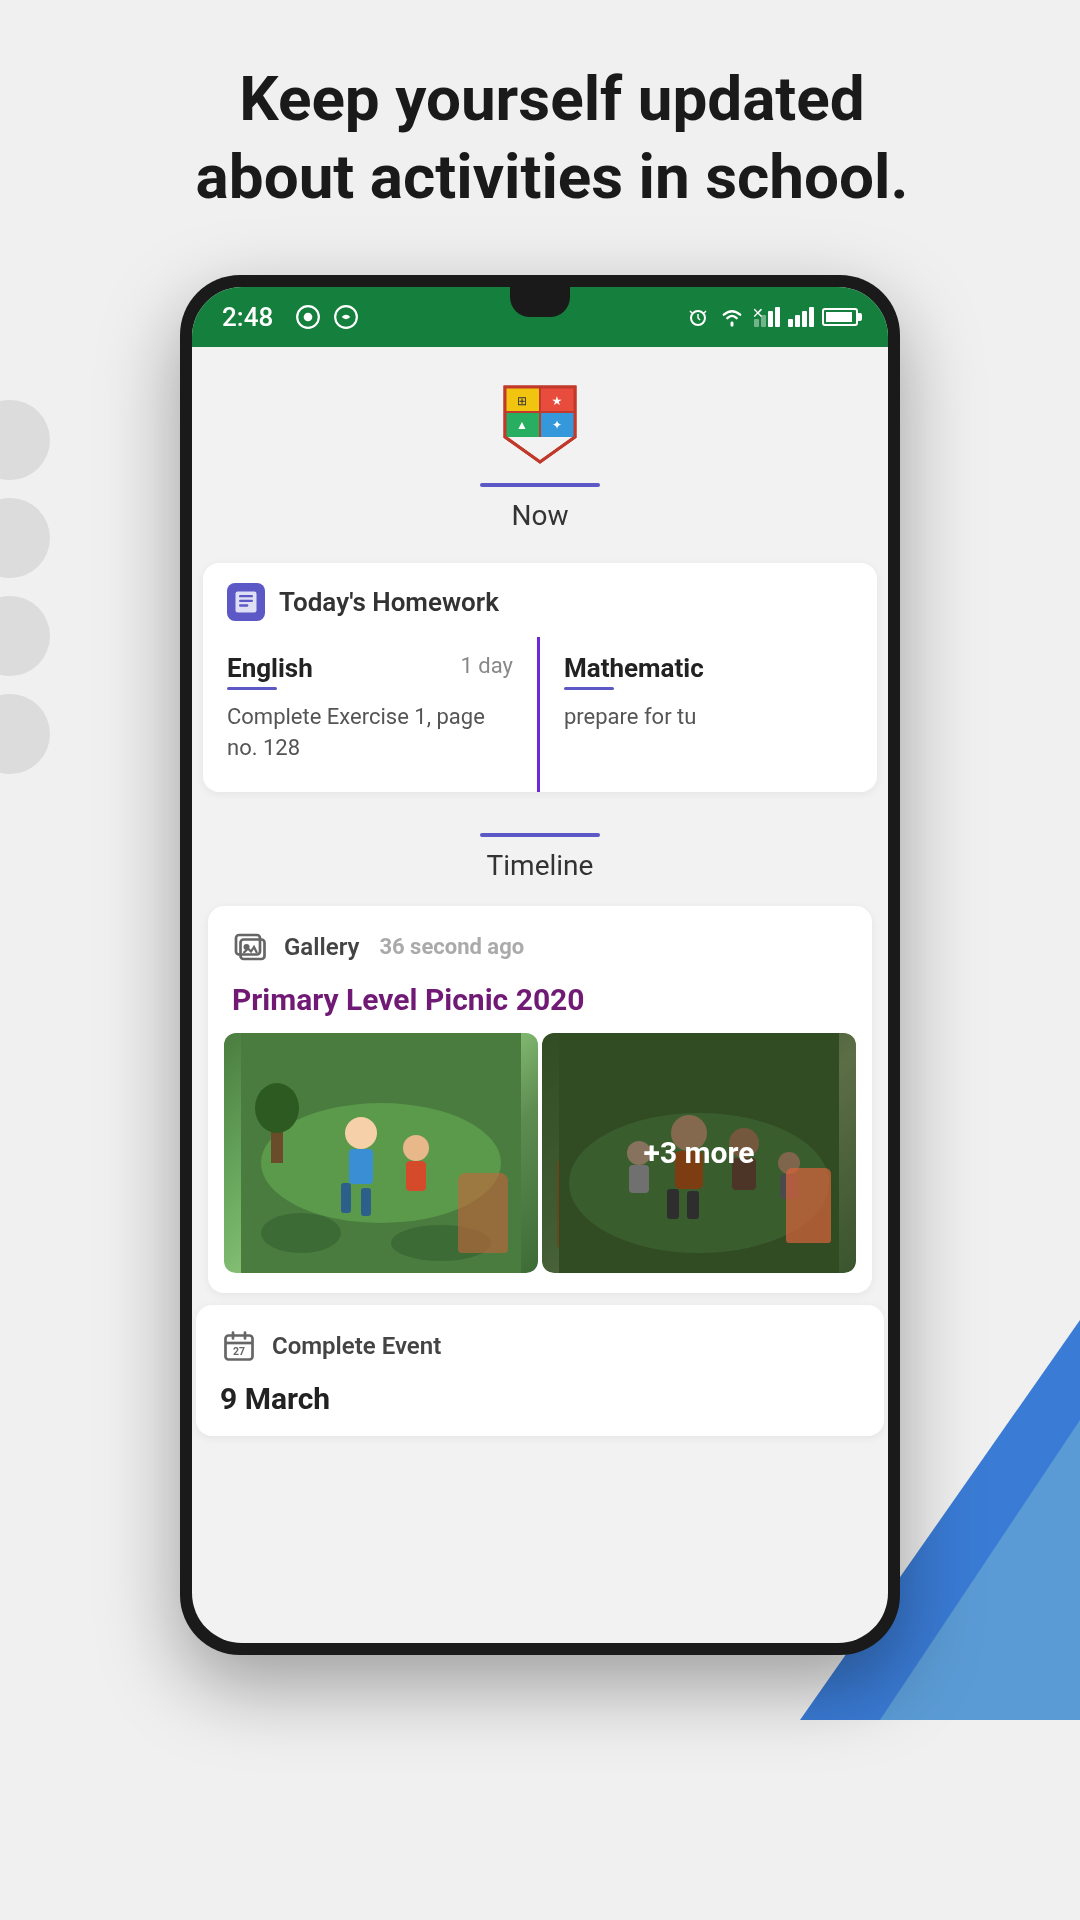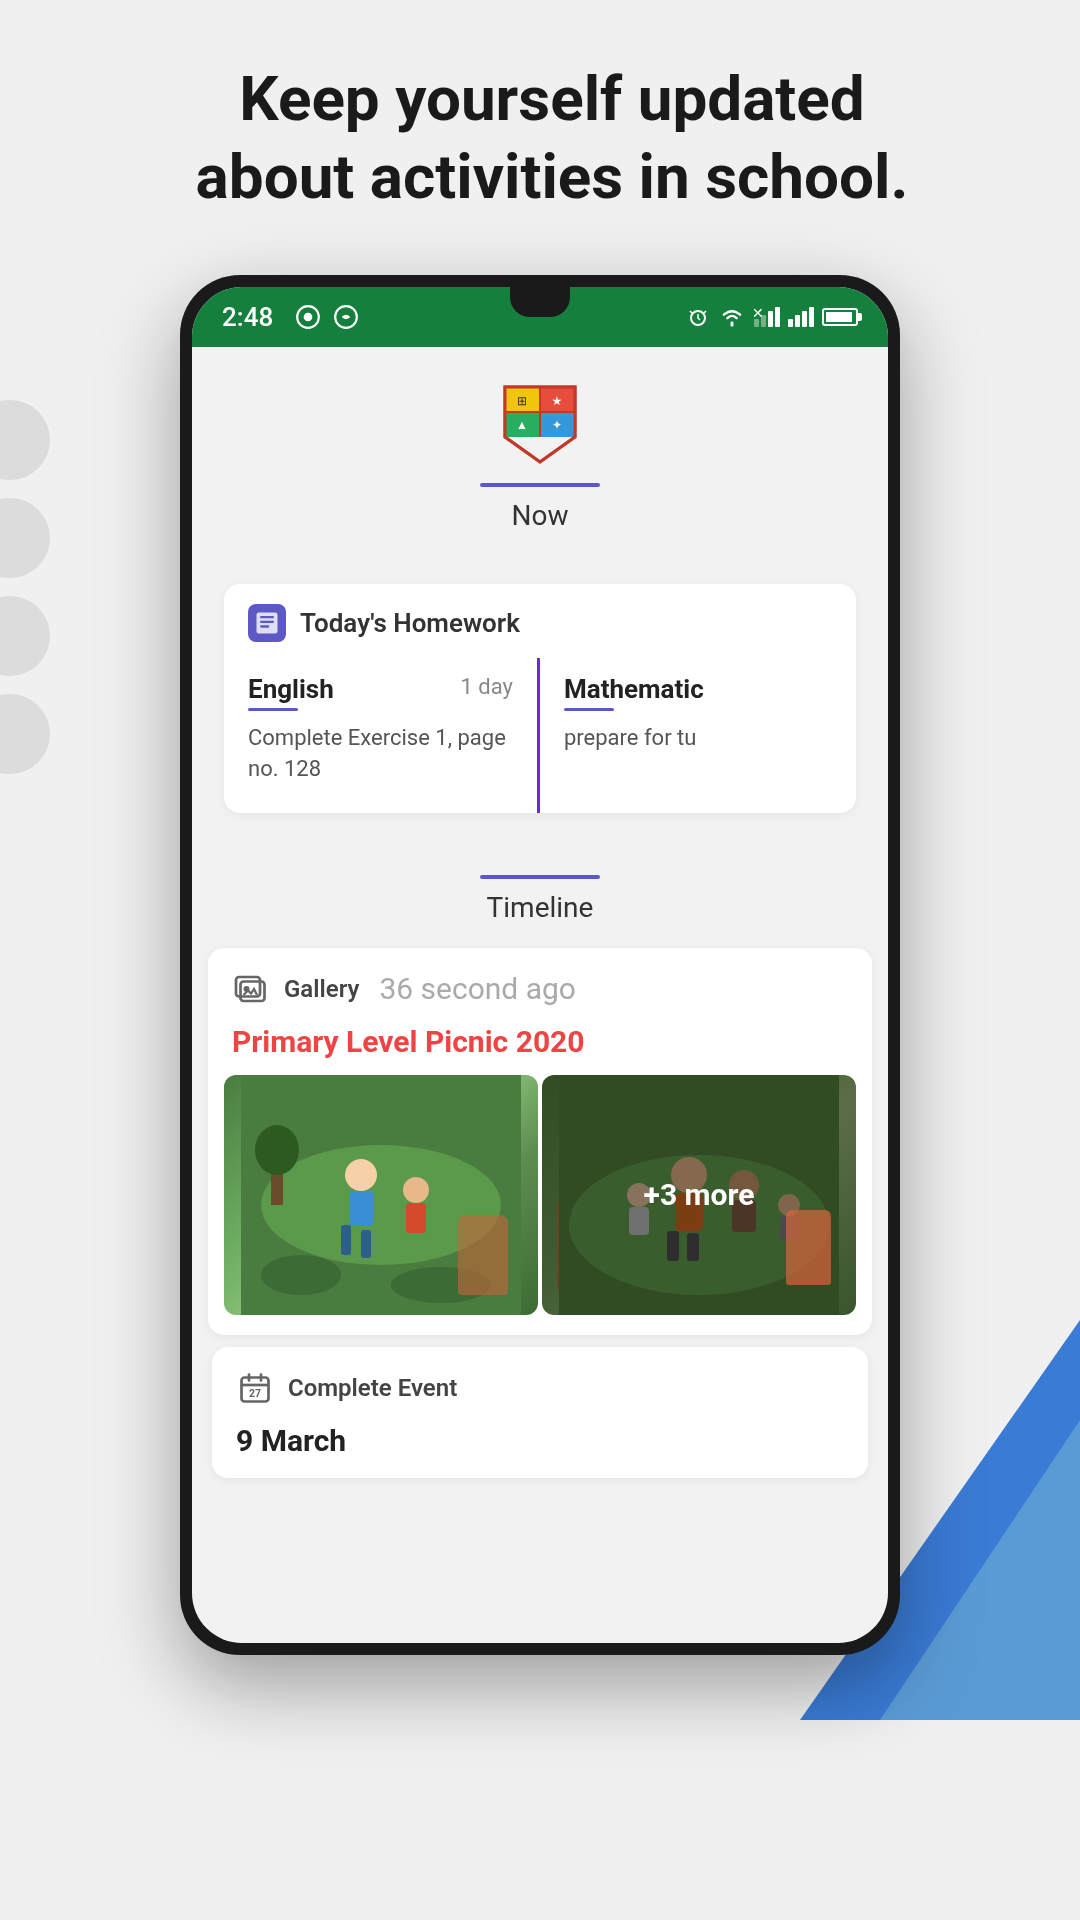--- a/index.html
+++ b/index.html
@@ -183,21 +183,21 @@
     .tab-label {
       font-size: 28px;
       color: #333;
       font-weight: 400;
     }
 
     
     .card {
       background: white;
       border-radius: 16px;
-      margin: 32px;
+      margin: 11px;
       padding: 0;
       box-shadow: 0 2px 10px rgba(0,0,0,0.06);
       overflow: hidden;
     }
     .card-header {
       display: flex;
       align-items: center;
       gap: 14px;
       padding: 20px 24px 16px;
     }
@@ -295,27 +295,28 @@
       display: flex;
       align-items: center;
       gap: 20px;
     }
     .gallery-type {
       font-size: 24px;
       font-weight: 600;
       color: #444;
     }
     .gallery-time {
-      font-size: 30px;
+      font-size: 22px;
       color: #aaa;
+      font-weight: bold;
     }
     .gallery-title {
       font-size: 30px;
       font-weight: 700;
-      color: #ef4444;
+      color: #701a75;
       padding: 8px 24px 16px;
     }
     .gallery-images {
       display: flex;
       gap: 4px;
       padding: 0 16px 20px;
     }
     .gallery-img {
       flex: 1;
       height: 240px;
@@ -383,21 +384,21 @@
     .more-text {
       color: white;
       font-size: 30px;
       font-weight: 700;
     }
 
     
     .calendar-card {
       background: white;
       border-radius: 16px;
-      margin: 12px 20px;
+      margin: 12px 4px;
       padding: 0;
       box-shadow: 0 2px 10px rgba(0,0,0,0.06);
     }
     .calendar-card-header {
       display: flex;
       align-items: center;
       gap: 14px;
       padding: 22px 24px 12px;
     }
     .calendar-icon {

